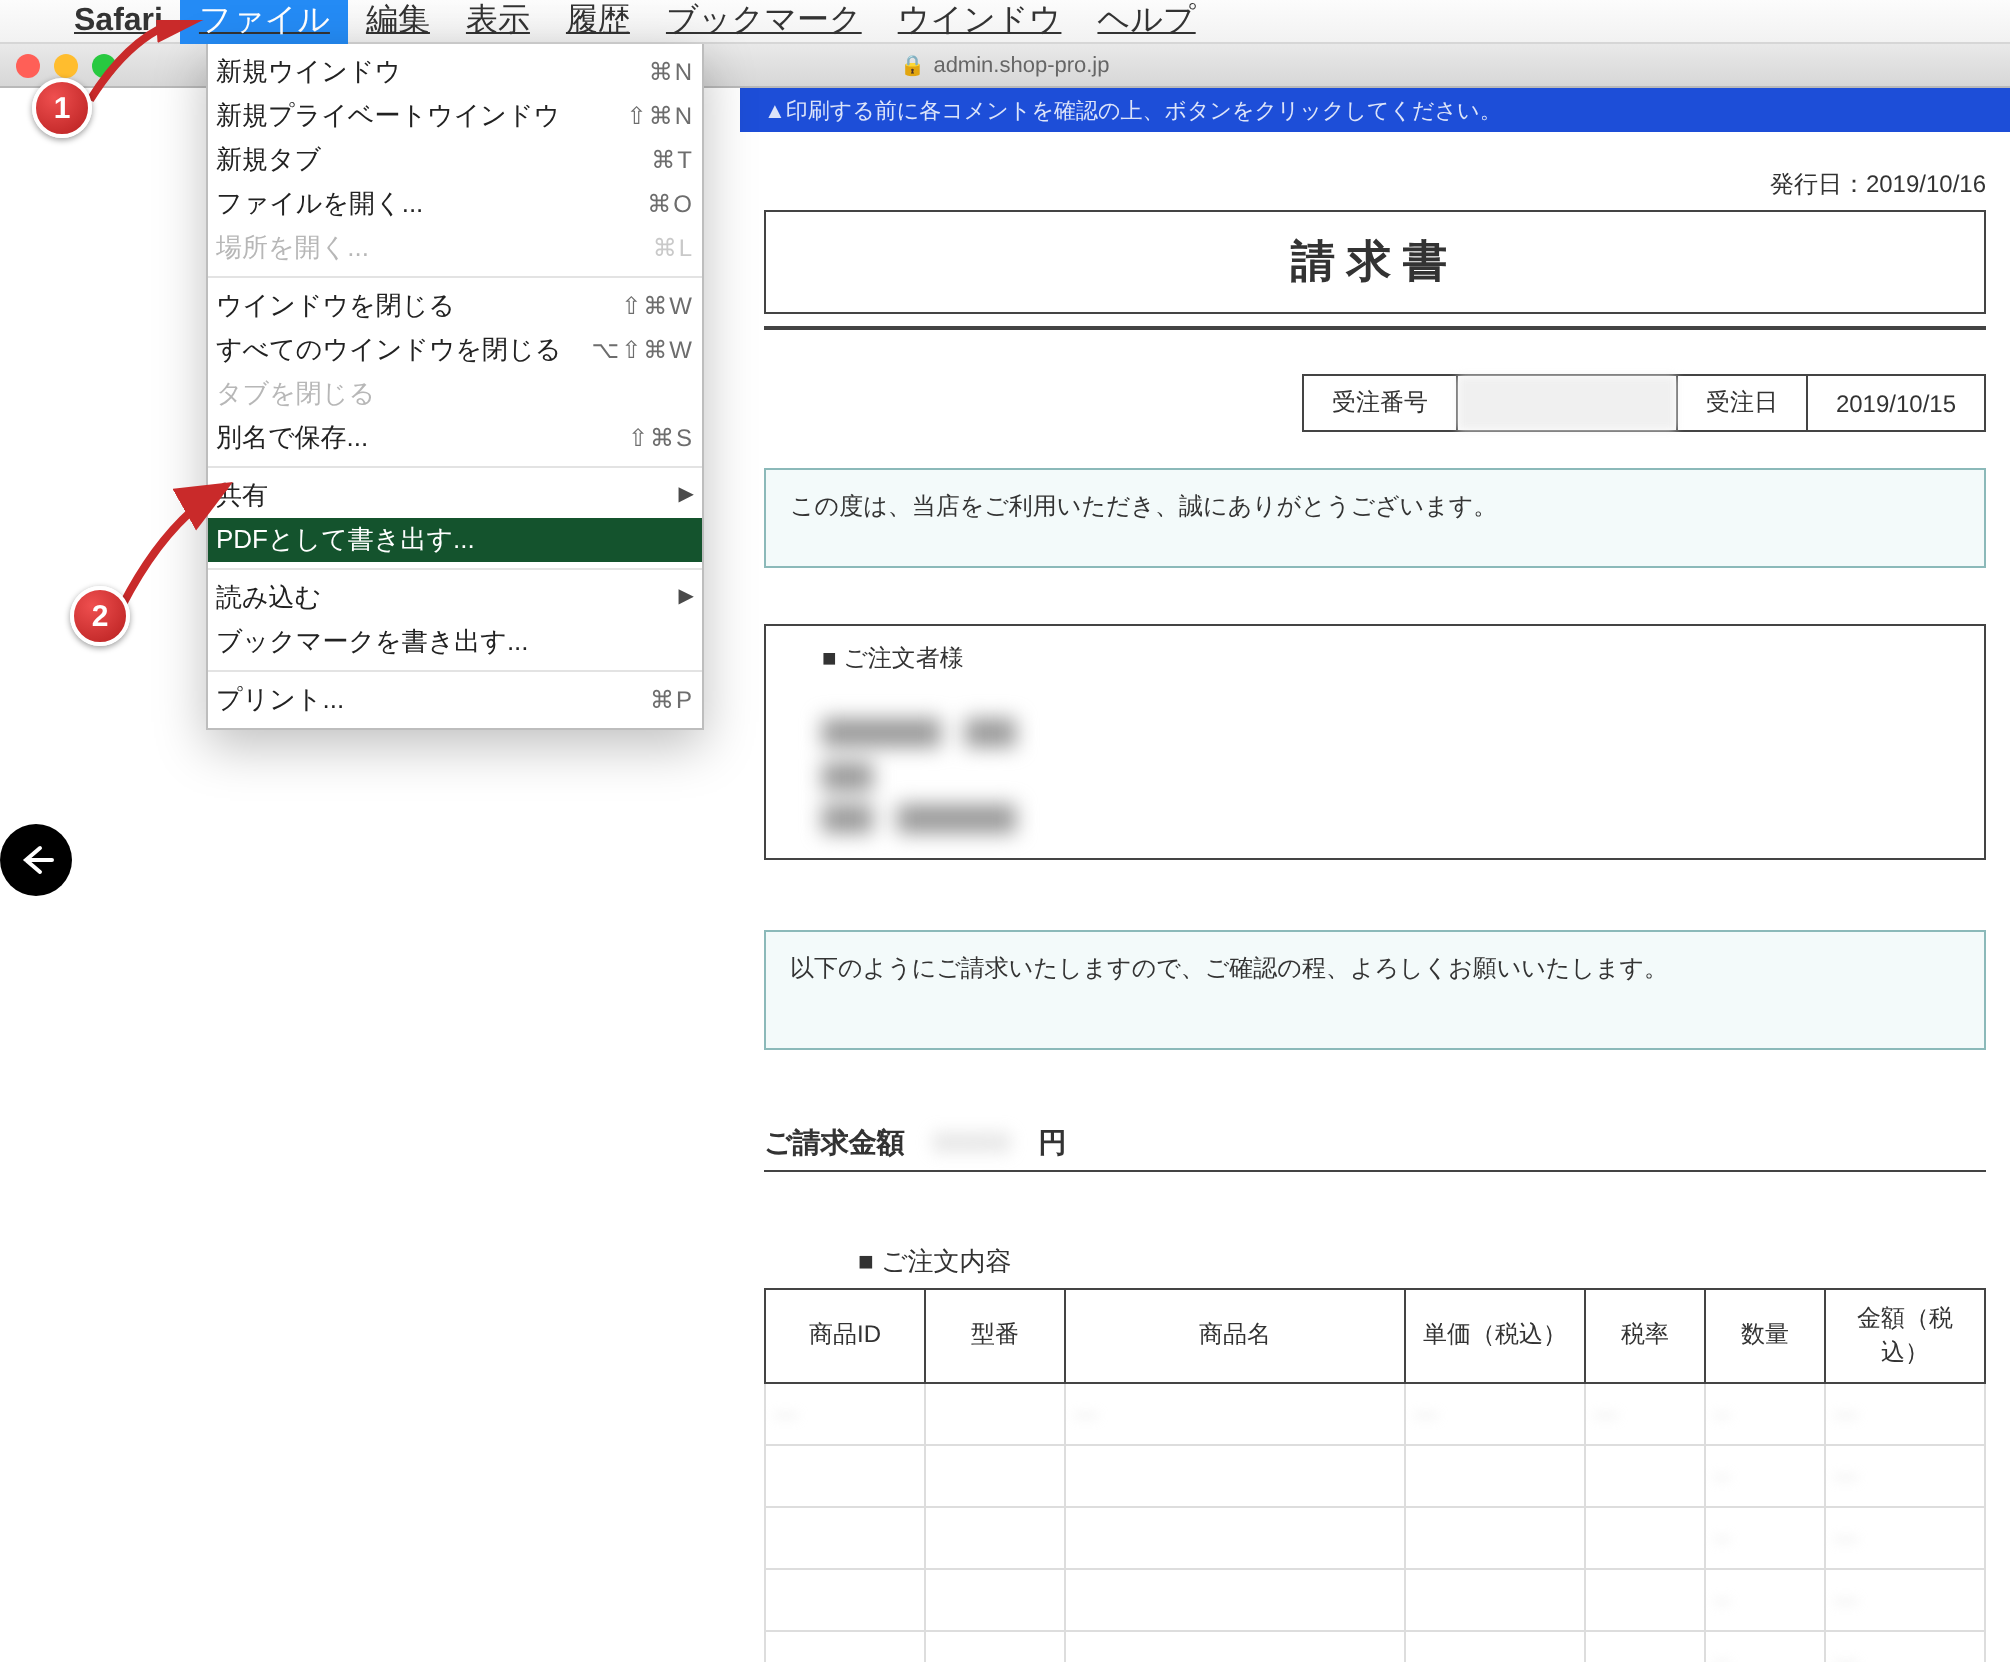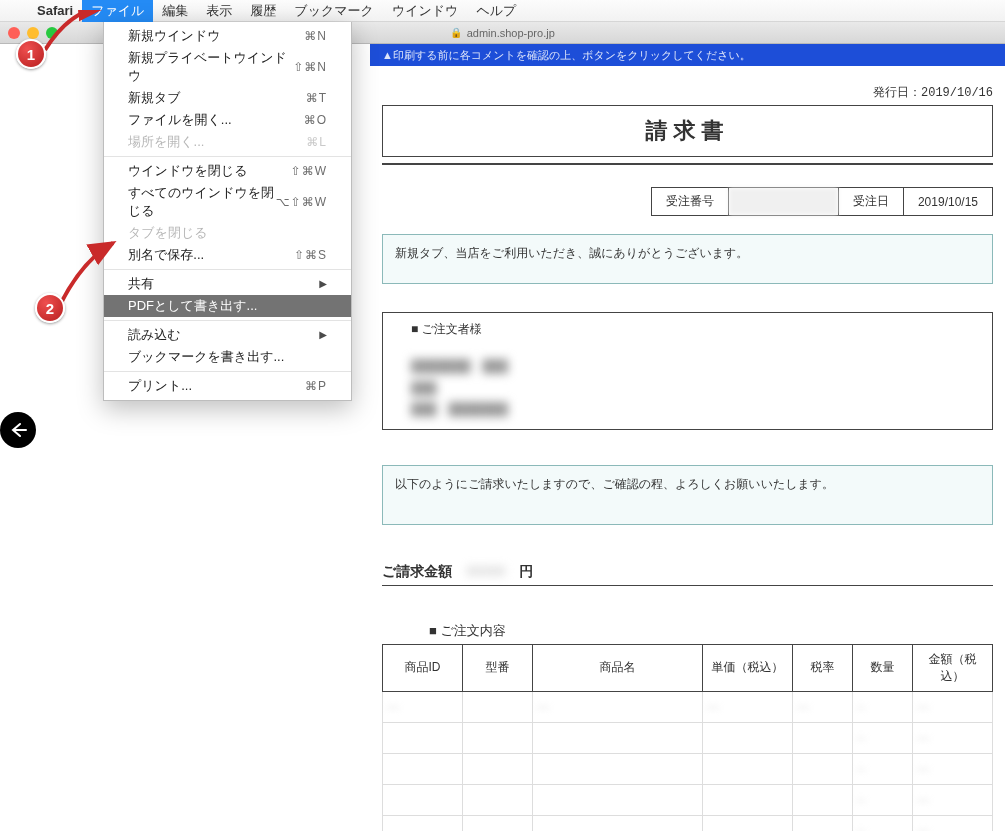--- a/index.html
+++ b/index.html
@@ -1,58 +1,58 @@
 <!DOCTYPE html>
 <html><head>
 <meta charset="utf-8">
 <style>
   * { box-sizing: border-box; margin: 0; padding: 0; }
   body { font-family: -apple-system, "Hiragino Kaku Gothic ProN", sans-serif; font-size: 12px; background: #fff; width: 1005px; height: 831px; overflow: hidden; position: relative; color: #333; }
 
   
-  .menubar { height: 22px; background: linear-gradient(#fcfcfc,#f2f2f2); display: flex; padding: 0 8px; gap: 0; border-bottom: 1px solid #d6d6d6; font-size: 13px; }
+  .menubar { height: 22px; background: linear-gradient(#fcfcfc,#f2f2f2); display: flex; padding: 0 8px; gap: 0; border-bottom: 1px solid #d6d6d6; font-size: 16px; text-decoration: underline; }
   .apple { font-size: 15px; padding: 0 10px; }
   .mb-item { padding: 0 9px; line-height: 22px; height: 22px; }
   .mb-item.bold { font-weight: 600; }
   .mb-item.active { background: #248bf5; color: #fff; }
 
   
   .titlebar { height: 22px; background: linear-gradient(#e9e9e9,#d7d7d7); display: flex; align-items: center; padding: 0 8px; gap: 7px; font-size: 11px; color: #4a4a4a; position: relative; border-bottom:1px solid #b9b9b9;}
   .tl-dot { width: 12px; height: 12px; border-radius: 50%; }
   .tl-center { position: absolute; left: 50%; transform: translateX(-50%); display:flex; align-items:center; gap:4px; color:#666;}
   .lock { font-size: 10px; }
 
   
   .banner { background: #1d4ed8; color:#fff; font-size:11px; padding:4px 12px; height:22px; display:flex; align-items:center; margin-left:370px;}
   .banner-text { opacity:.85; }
 
   
   .menu { position:absolute; top:22px; left:103px; width:249px; background:#fff; border:1px solid #bdbdbd; border-top:none; box-shadow: 0 8px 24px rgba(0,0,0,.25); z-index:100;}
   .menu-sec { padding:3px 0; }
   .menu-sep { height:1px; background:#e3e3e3; margin:0; }
-  .mi { display:flex; justify-content:space-between; align-items:center; padding:2px 24px; font-size:13px; line-height:18px; color:#222;}
+  .mi { display:flex; justify-content:space-between; align-items:center; padding:2px 4px; font-size:13px; line-height:18px; color:#222;}
   .mi .sc { color:#6d6d6d; font-size:12px; letter-spacing:1px;}
   .mi.dis { color:#b7b7b7; }
   .mi.dis .sc { color:#c9c9c9; }
-  .mi.hi { background:#737373; color:#fff; }
+  .mi.hi { background:#14532d; color:#fff; }
   .arrow-r { color:#4a4a4a; font-size:10px; }
 
   
   .badge { position:absolute; width:30px; height:30px; border-radius:50%; background:radial-gradient(circle at 35% 30%,#ef4f4f,#b71f1f); color:#fff; display:flex; align-items:center; justify-content:center; font-weight:700; font-size:15px; border:2px solid #fff; box-shadow:0 1px 3px rgba(0,0,0,.4); z-index:120;}
   #b1 { top:39px; left:16px; }
   #b2 { top:293px; left:35px; }
   .arrow-svg { position:absolute; z-index:110; }
 
   
   .backbtn { position:absolute; top:412px; left:0; width:36px; height:36px; border-radius:50%; background:#000; display:flex; align-items:center; justify-content:center; }
   .backbtn svg { stroke:#fff; }
 
   
   .doc { position:absolute; top:44px; left:370px; right:0; padding:10px 12px 0 12px; }
-  .issue { text-align:right; font-size:12px; margin:30px 0 4px 0;font-family:Liberation Mono, monospace;}
+  .issue { text-align:right; font-size:12px; margin:30px 0 4px 0;}
   .title { border:1px solid #444; text-align:center; font-size:22px; font-weight:700; padding:10px 0; letter-spacing:6px;}
   .hr { border:none; border-top:2px solid #444; margin-top:6px;}
   .order-tbl { float:right; margin-top:22px; border-collapse:collapse; font-size:12px;}
   .order-tbl td { border:1px solid #444; padding:5px 14px; text-align:center;}
   .order-tbl td.blur { color:transparent; background:#f0f0f0; filter:blur(2px); width:110px;}
   .clear { clear:both; }
   .box { border:1px solid #8bb9b9; background:#f3fafa; padding:10px 12px; font-size:12px; margin-top:18px; min-height:50px;}
   .orderbox { border:1px solid #444; padding:8px 28px; margin-top:28px; min-height:100px; font-size:12px;}
   .orderbox .lbl { font-size:12px; }
   .blurblk { filter:blur(5px); color:#999; margin-top:18px; line-height:1.8;}
@@ -201,21 +201,21 @@
     <tbody>
         <tr>
       <td>受注番号</td>
       <td class="blur">0000000000</td>
       <td>受注日</td>
       <td>2019/10/15</td>
     </tr>
   </tbody>
     </table>
   <div class="clear"></div>
-  <div class="box">新規タブ、当店をご利用いただき、誠にありがとうございます。</div>
+  <div class="box">この度は、当店をご利用いただき、誠にありがとうございます。</div>
   <div class="orderbox">
     <div class="lbl">■ ご注文者様</div>
     <div class="blurblk">███████　███<br>███<br>███　███████</div>
   </div>
   <div class="box2">以下のようにご請求いたしますので、ご確認の程、よろしくお願いいたします。</div>
   <div class="amount">
     <span>ご請求金額</span>
     <span class="blurv">00000</span>
     <span>円</span>
   </div>

